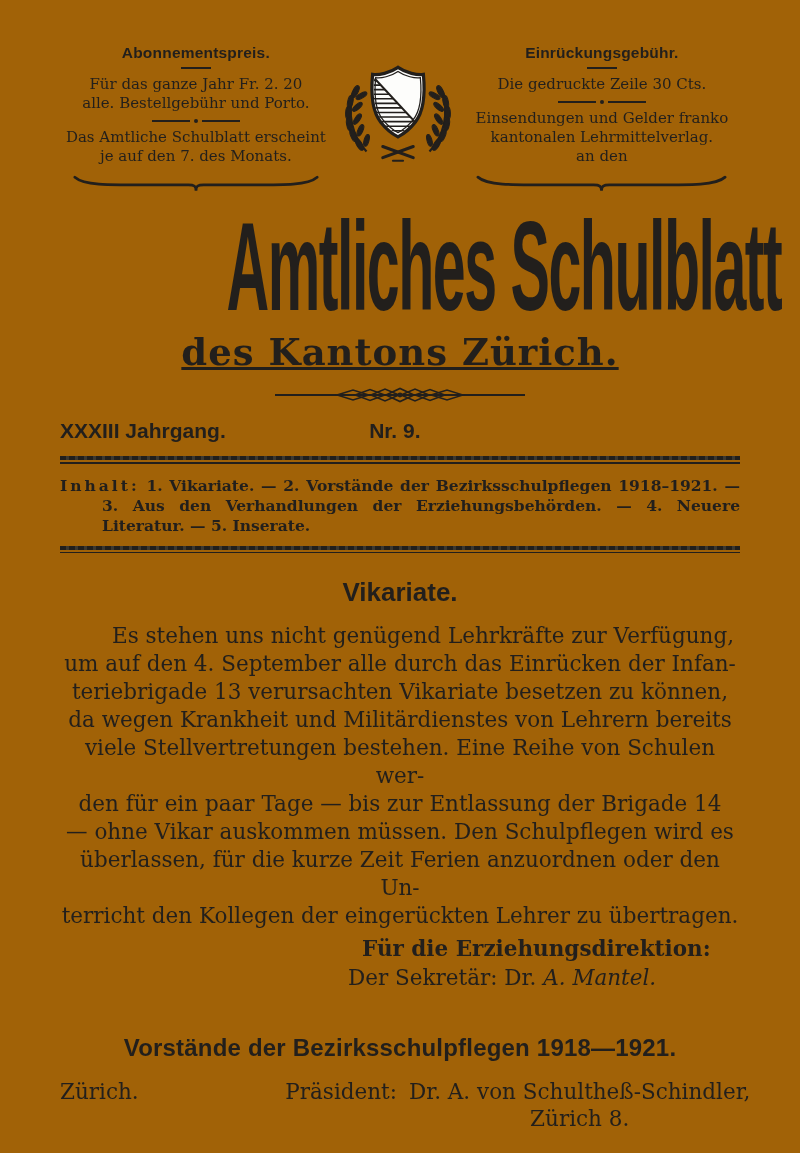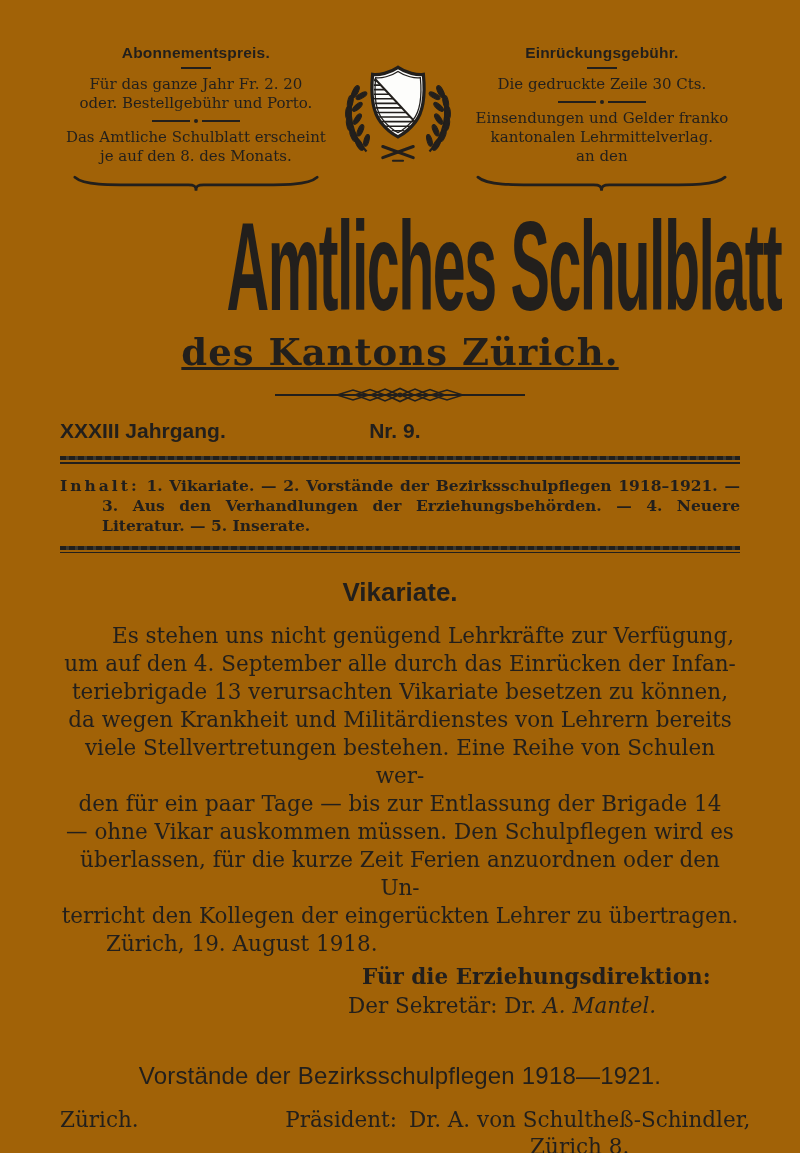--- a/index.html
+++ b/index.html
@@ -58,48 +58,48 @@
     margin:14px 0 0;font-size:21.5px;line-height:28px;white-space:pre-line;
     text-indent:46px;text-align:center;
   }
   .dateline{margin:0;font-size:21.5px;line-height:28px;padding-left:46px;}
   .signature{margin:4px 0 0 288px;font-size:21.5px;line-height:29px;}
   .sig1{font-weight:bold;padding-left:14px;}
   .sig2 i{font-style:italic;}
   
   .board-heading{
     margin:42px 0 0;text-align:center;font-family:"Liberation Sans",sans-serif;
-    font-weight:normal;font-size:24px;letter-spacing:.2px;
+    font-weight:bold;font-size:24px;letter-spacing:.2px;
   }
   .board-grid{
     margin-top:16px;display:grid;grid-template-columns:140px 185px 1fr;
     column-gap:12px;row-gap:4px;font-size:21.5px;line-height:27px;
   }
   .role{text-align:right;white-space:nowrap;}
   .val{white-space:nowrap;}
   .val-line2{text-align:center;white-space:nowrap;}
 </style>
 </head>
 <body>
 
 <div class="page">
 
   <header class="masthead">
     <div class="mast-col">
       <div class="mast-title">Abonnementspreis.</div>
       <div class="short-rule"></div>
       <div class="mast-line">Für das ganze Jahr Fr. 2. 20</div>
-      <div class="mast-line">oder. Bestellgebühr und Porto.</div>
+      <div class="mast-line">alle. Bestellgebühr und Porto.</div>
       <div class="dot-rule">
           <span class="bar"></span>
           <span class="dot"></span>
           <span class="bar"></span>
         </div>
       <div class="mast-line">Das Amtliche Schulblatt erscheint</div>
-      <div class="mast-line">je auf den 8. des Monats.</div>
+      <div class="mast-line">je auf den 7. des Monats.</div>
       <svg class="brace" width="250" height="18" viewBox="0 0 260 18">
         <path d="M4,3 C14,12 34,11 122,11 C128,11 130,12 130,17 C130,12 132,11 138,11 C226,11 246,12 256,3" fill="none" stroke="#221f1c" stroke-width="2.8" stroke-linecap="round"></path>
       </svg>
     </div>
 
     <div class="emblem-wrap">
       <svg width="132" height="122" viewBox="0 0 130 118">
         <defs>
           <clipPath id="bendClip">
             <polygon points="42,25 81,67 75,74 65,80 55,74 48,67 43,56 41,42 41,27"></polygon>
@@ -223,21 +223,20 @@
     <h3 class="article-heading">Vikariate.</h3>
     <p class="body-text">Es stehen uns nicht genügend Lehrkräfte zur Verfügung,
 um auf den 4. September alle durch das Einrücken der Infan-
 teriebrigade 13 verursachten Vikariate besetzen zu können,
 da wegen Krankheit und Militärdienstes von Lehrern bereits
 viele Stellvertretungen bestehen. Eine Reihe von Schulen wer-
 den für ein paar Tage — bis zur Entlassung der Brigade 14
 — ohne Vikar auskommen müssen.  Den Schulpflegen wird es
 überlassen, für die kurze Zeit Ferien anzuordnen oder den Un-
 terricht den Kollegen der eingerückten Lehrer zu übertragen.</p>
-    <p class="dateline">Zürich, 19. August 1918.</p>
     <div class="signature">
       <div class="sig1">Für die Erziehungsdirektion:</div>
       <div class="sig2"><span>Der Sekretär: Dr. </span><i>A. Mantel.</i></div>
     </div>
   </article>
 
   <section>
     <h3 class="board-heading">Vorstände der Bezirksschulpflegen 1918—1921.</h3>
     <div class="board-grid">
       <span>Zürich.</span>

